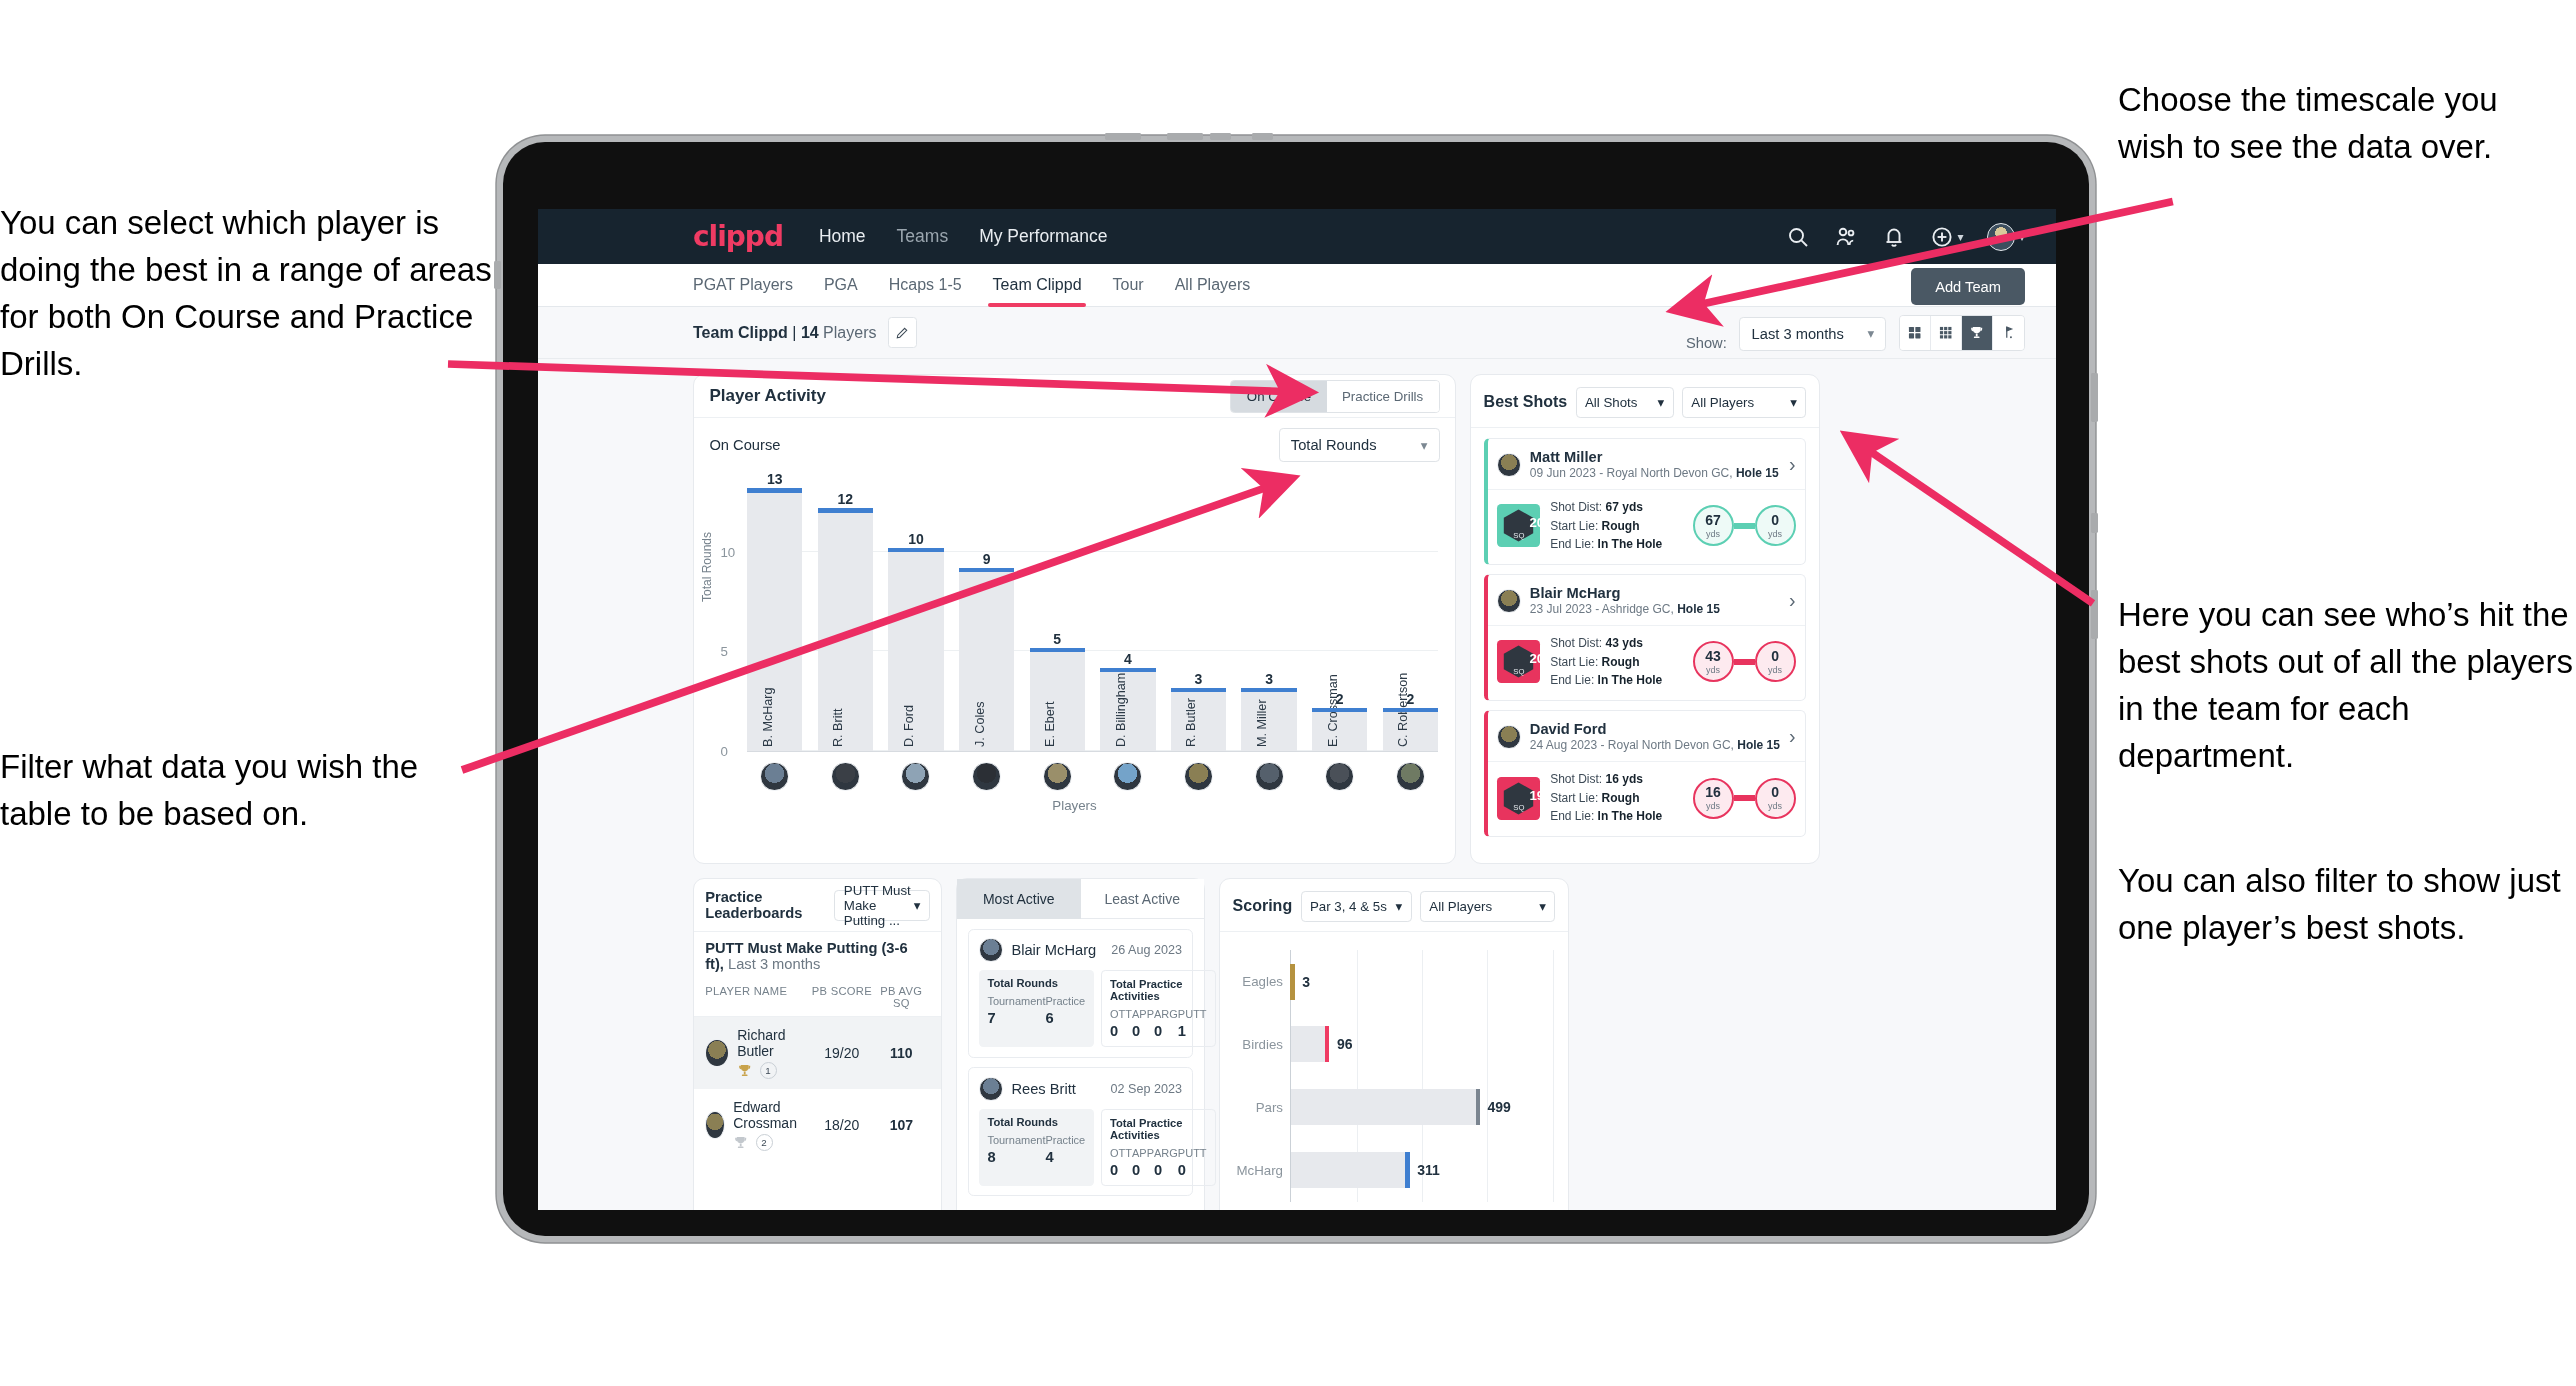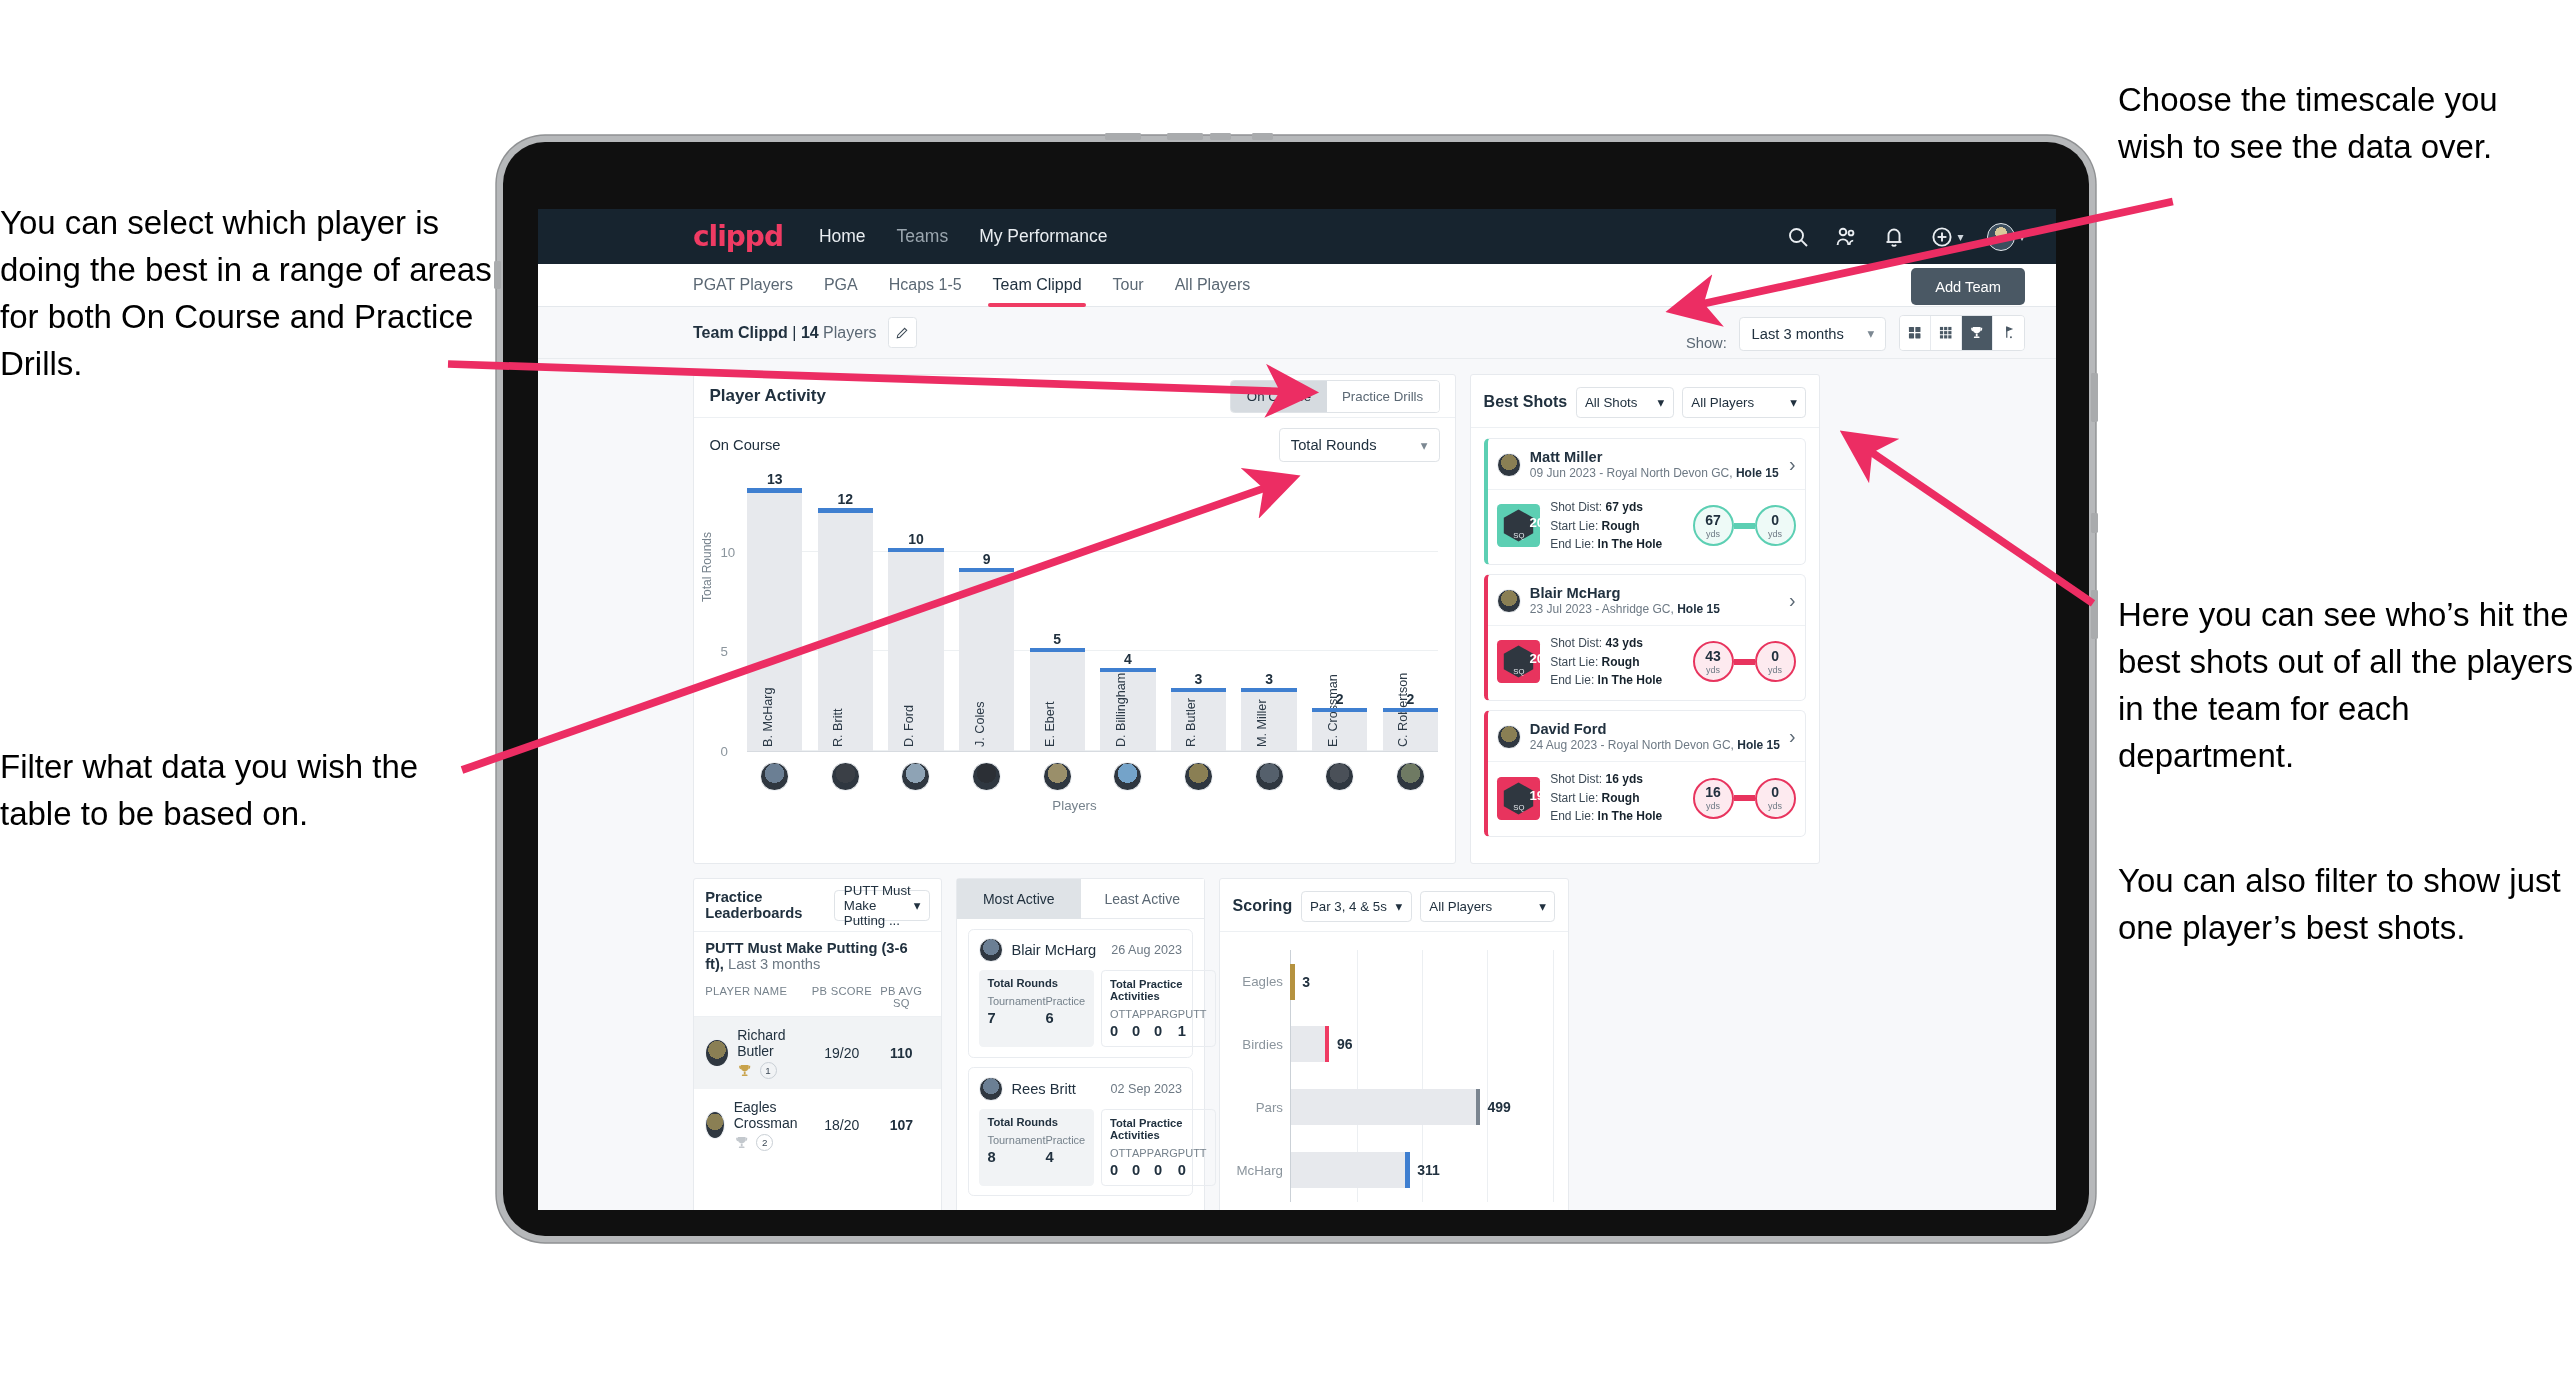--- a/index.html
+++ b/index.html
@@ -122,21 +122,21 @@
     width: 31px; height: 34px; background: #fff; display: flex; align-items: center;
     justify-content: center; border-right: 0.7px solid #e7eaee;
   }
   .vt:last-child { border-right: none; }
   .vt.active { background: #4a5864; }
   .vt svg { width: 15.4px; height: 15.4px; }
 
   
   .content { padding: 15.4px 31px 0 155px; display: flex; gap: 14px; flex-wrap: wrap;
              align-items: flex-start; }
-  .card { background: #fff; border: 0.7px solid #e7eaee; border-radius: 3px; }
+  .card { background: #fff; border: 0.7px solid #e7eaee; border-radius: 11px; }
 
   
   .pa { width: 763px; height: 490px; }
   .pa-head { height: 43px; display: flex; align-items: center; padding: 0 15.4px;
              border-bottom: 0.7px solid #edf0f3; }
   .pa-title { font-size: 17px; font-weight: 700; color: #21313f; }
   .segctl { margin-left: auto; display: flex; border: 0.7px solid #dfe3e7;
             border-radius: 4.2px; overflow: hidden; }
   .seg { font-size: 13.3px; padding: 7.7px 15.4px; background: #fff; color: #5b6874; }
   .seg.active { background: #d6dbe0; color: #21313f; }
@@ -685,21 +685,21 @@
           </div>
         </div>
       </div>
       <div class="c-score">19/20</div>
       <div class="c-sq">110</div>
               </div>
               <div class="pl-row">
       <div class="c-name">
         <div class="lav" style="background:radial-gradient(circle at 50% 38%, #8a7f54 0 45%, #2f3740 45% 100%)"></div>
         <div>
-          <div class="pname">Eagles Crossman</div>
+          <div class="pname">Edward Crossman</div>
           <div class="rankrow">
             <svg class="trophy" viewBox="0 0 24 24" fill="#c3c8cd">
                         <path d="M6 3h12v4.2c0 3.4-2.4 6-6 6s-6-2.6-6-6V3z"></path>
                         <rect x="10.6" y="13.6" width="2.8" height="4.3"></rect>
                         <rect x="7.6" y="18" width="8.8" height="2.3" rx="1"></rect>
                         <path d="M6 4.4H3.4v1.9c0 2 1.2 3.3 2.9 3.6zM18 4.4h2.6v1.9c0 2-1.2 3.3-2.9 3.6z"></path>
                       </svg>
             <div class="rankbadge">2</div>
           </div>
         </div>

